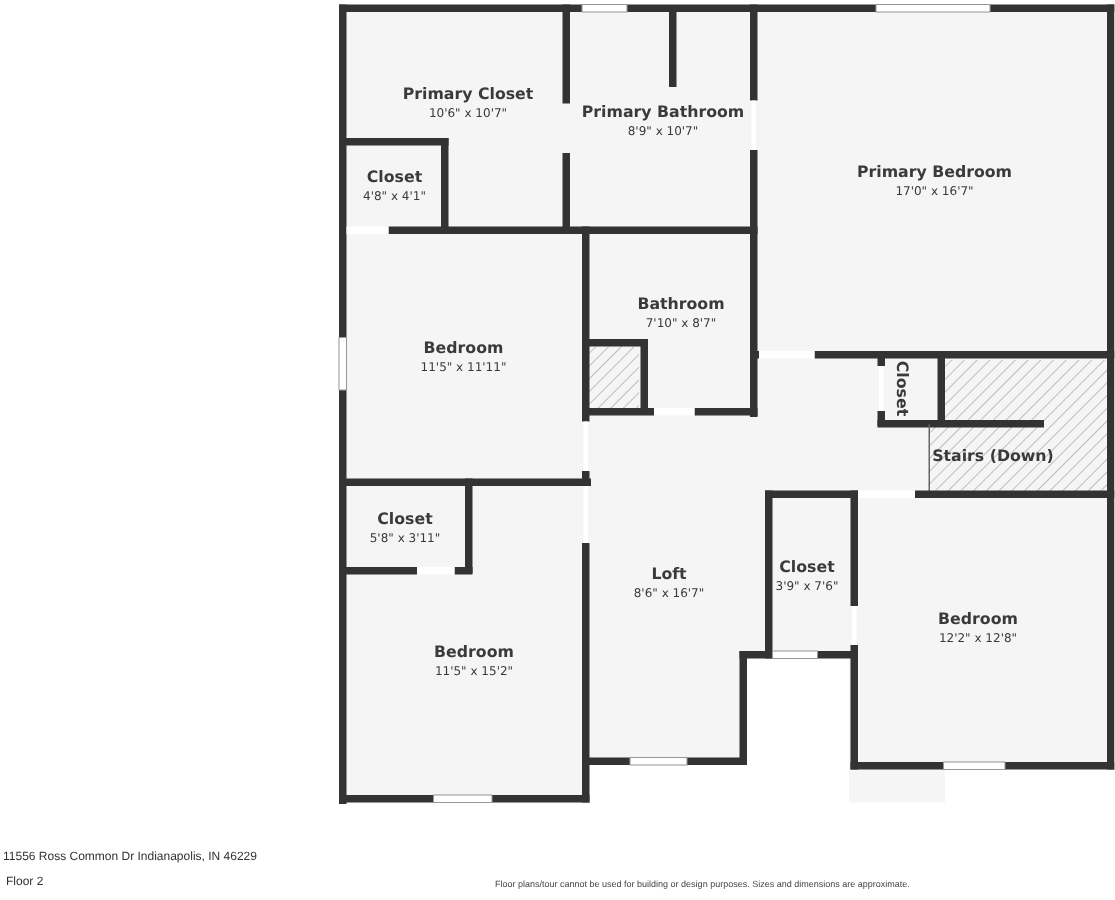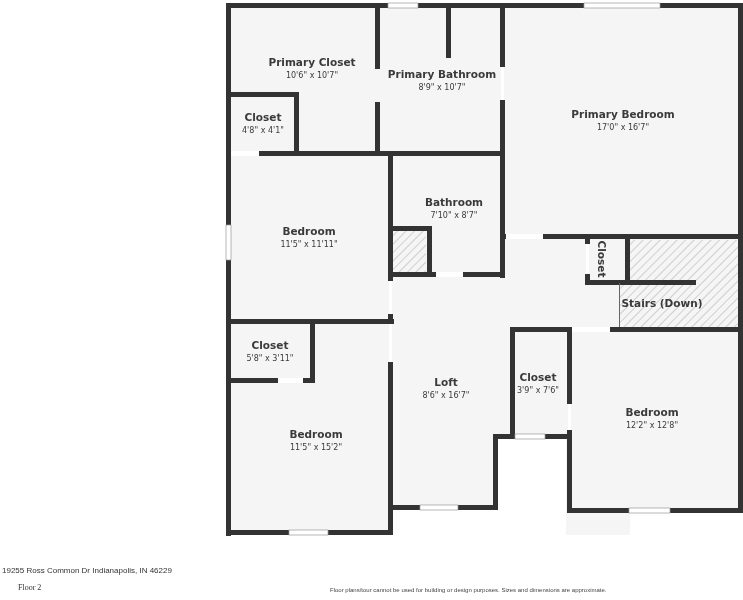--- a/index.html
+++ b/index.html
@@ -2,21 +2,21 @@
 <html><head>
 <meta charset="utf-8">
 <style>
   html, body { margin: 0; padding: 0; background: #ffffff; }
   body { width: 743px; height: 600px; position: relative; overflow: hidden;
          font-family: "Liberation Sans", "DejaVu Sans", sans-serif; color: #333; }
   #plan { position: absolute; left: 0; top: 0; }
   .room-name { font-family: "DejaVu Sans", sans-serif; font-size: 10.5px; font-weight: bold; fill: #3a3a3a; }
   .room-dim  { font-family: "DejaVu Sans", sans-serif; font-size: 8px; fill: #3a3a3a; }
   .footer-addr { position: absolute; left: 2px; top: 566px; font-size: 8px; color: #333; }
-  .footer-floor { position: absolute; left: 18px; top: 583px; font-size: 8px; color: #333; font-family: Liberation Serif, serif; }
+  .footer-floor { position: absolute; left: 4px; top: 583px; font-size: 8px; color: #333; }
   .footer-disc { position: absolute; left: 330px; top: 587px; font-size: 6px; color: #444; }
 </style>
 </head>
 <body>
 
 <svg id="plan" width="743" height="600" viewBox="0 0 743 600">
   <defs>
     <pattern id="hatch" patternUnits="userSpaceOnUse" width="6" height="6" patternTransform="rotate(45)">
       <rect width="6" height="6" fill="#f5f5f5"></rect>
       <line x1="0" y1="0" x2="0" y2="6" stroke="#aaaaaa" stroke-width="1"></line>
@@ -177,15 +177,15 @@
   <g>
     <text class="room-name" x="538" y="381" text-anchor="middle">Closet</text>
     <text class="room-dim" x="538" y="393" text-anchor="middle">3'9" x 7'6"</text>
   </g>
   <g>
     <text class="room-name" x="652" y="416" text-anchor="middle">Bedroom</text>
     <text class="room-dim" x="652" y="428" text-anchor="middle">12'2" x 12'8"</text>
   </g>
 </svg>
 
-<div class="footer-addr">19255 Ross Common Dr Indianapolis, IN 46229</div>
+<div class="footer-addr">11556 Ross Common Dr Indianapolis, IN 46229</div>
 <div class="footer-floor">Floor 2</div>
 <div class="footer-disc">Floor plans/tour cannot be used for building or design purposes. Sizes and dimensions are approximate.</div>
 
 </body></html>

